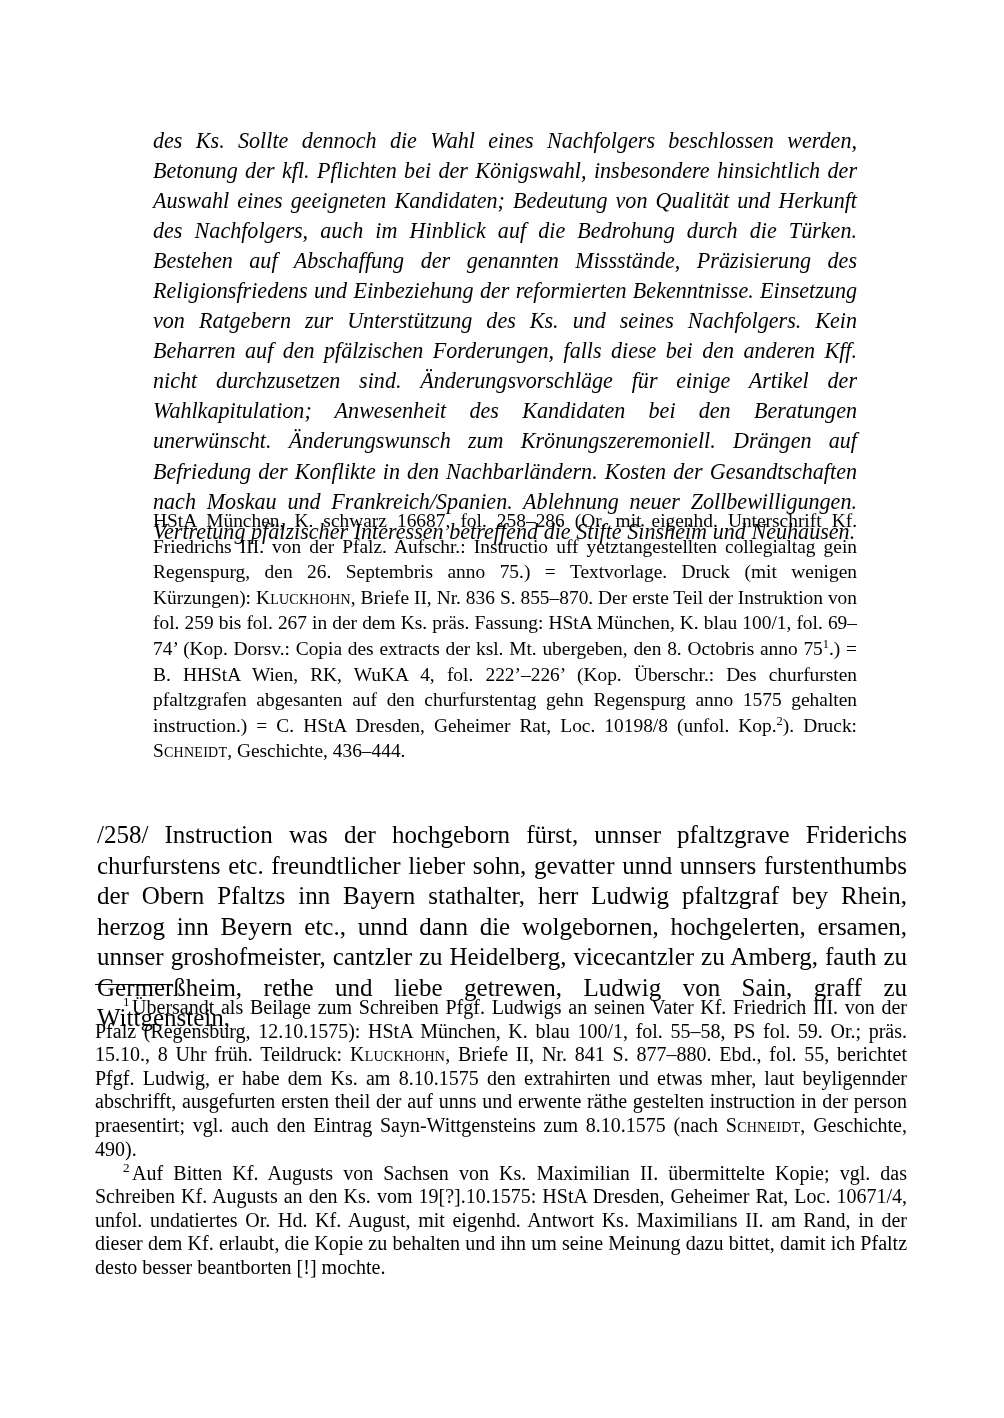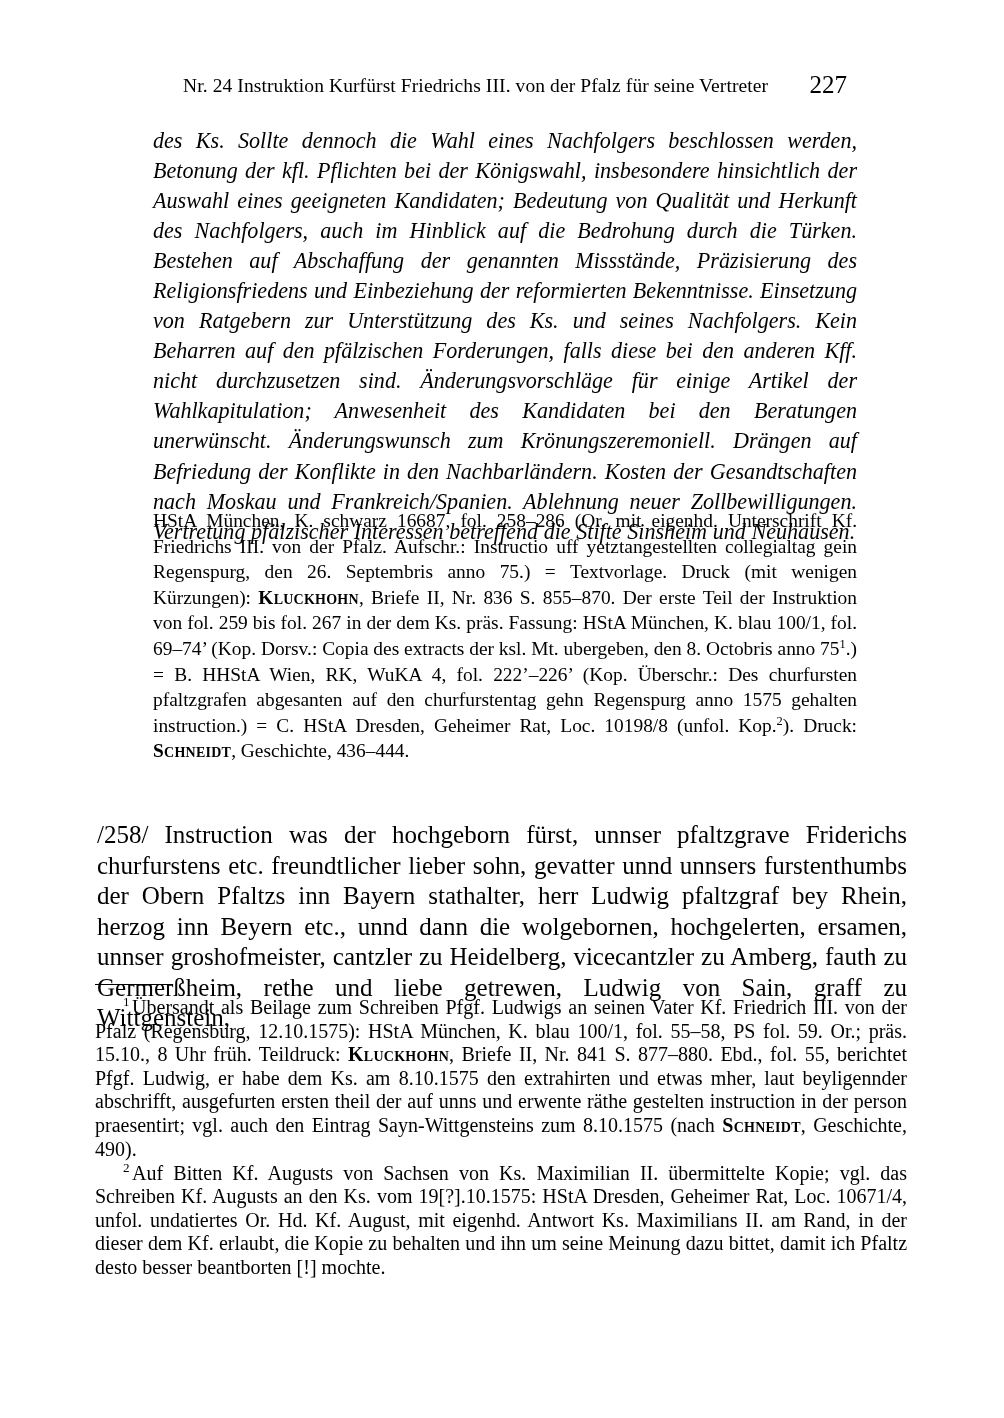--- a/index.html
+++ b/index.html
@@ -116,37 +116,32 @@
     padding-right: 2.5px;
   }
 
   
   i, .it { }
   .rm { font-style: normal; }
   .sc {
     font-variant: small-caps;
     font-style: normal;
     letter-spacing: 0.25px;
-    font-weight: bold;
   }
   .sup {
     font-size: 0.64em;
     vertical-align: super;
     line-height: 0;
   }
 </style>
 </head>
 <body>
 
 <div class="page">
 
-  <div class="runhead">
-    <span class="runhead-title">Nr. 24 Instruktion Kurfürst Friedrichs III. von der Pfalz für seine Vertreter</span>
-    <span class="runhead-folio">227</span>
-  </div>
 
   <div class="blk" id="regest">
     <p>des Ks. Sollte dennoch die Wahl eines Nachfolgers beschlossen werden, Betonung der kfl. Pflichten bei der Königswahl, insbesondere hinsichtlich der Auswahl eines geeigneten Kandidaten; Bedeutung von Qualität und Herkunft des Nachfolgers, auch im Hinblick auf die Bedrohung durch die Türken. Bestehen auf Abschaffung der genannten Missstände, Präzisierung des Religionsfriedens und Einbeziehung der reformierten Bekenntnisse. Einsetzung von Ratgebern zur Unterstützung des Ks. und seines Nachfolgers. Kein Beharren auf den pfälzischen Forderungen, falls diese bei den anderen Kff. nicht durchzusetzen sind. Änderungsvorschläge für einige Artikel der Wahlkapitulation; Anwesenheit des Kandidaten bei den Beratungen unerwünscht. Änderungswunsch zum Krönungszeremoniell. Drängen auf Befriedung der Konflikte in den Nachbarländern. Kosten der Gesandtschaften nach Moskau und Frankreich/Spanien. Ablehnung neuer Zollbewilligungen. Vertretung pfälzischer Interessen betreffend die Stifte Sinsheim und Neuhausen.</p>
   </div>
 
   <div class="blk" id="apparatus">
     <p><span class="it">HStA München, K. schwarz 16687, fol. 258–286 (Or. mit eigenhd. Unterschrift Kf. Friedrichs III. von der Pfalz. Aufschr.:</span><span class="rm"> </span><span class="rm">Instructio uff yetztangestellten collegialtag gein Regenspurg, den 26. Septembris anno 75.)</span><span class="rm"> </span><span class="rm">=</span><span class="rm"> </span><span class="it">Textvorlage. Druck (mit wenigen Kürzungen):</span><span class="rm"> </span><span class="sc">Kluckhohn</span><span class="it">, Briefe II, Nr. 836 S. 855–870. Der erste Teil der Instruktion von fol. 259 bis fol. 267 in der dem Ks. präs. Fassung: HStA München, K. blau 100/1, fol. 69–74’ (Kop. Dorsv.:</span><span class="rm"> </span><span class="rm">Copia des extracts der ksl. Mt. ubergeben, den 8. Octobris anno 75</span><span class="sup rm">1</span><span class="it">.)</span><span class="rm"> </span><span class="rm">=</span><span class="rm"> </span><span class="it">B. HHStA Wien, RK, WuKA 4, fol. 222’–226’ (Kop. Überschr.:</span><span class="rm"> </span><span class="rm">Des churfursten pfaltzgrafen abgesanten auf den churfurstentag gehn Regenspurg anno 1575 gehalten instruction.)</span><span class="rm"> </span><span class="it">=</span><span class="rm"> </span><span class="it">C. HStA Dresden, Geheimer Rat, Loc. 10198/8 (unfol. Kop.</span><span class="sup it">2</span><span class="it">). Druck:</span><span class="rm"> </span><span class="sc">Schneidt</span><span class="it">, Geschichte, 436–444.</span></p>
   </div>
 
   <div class="blk" id="maintext">

